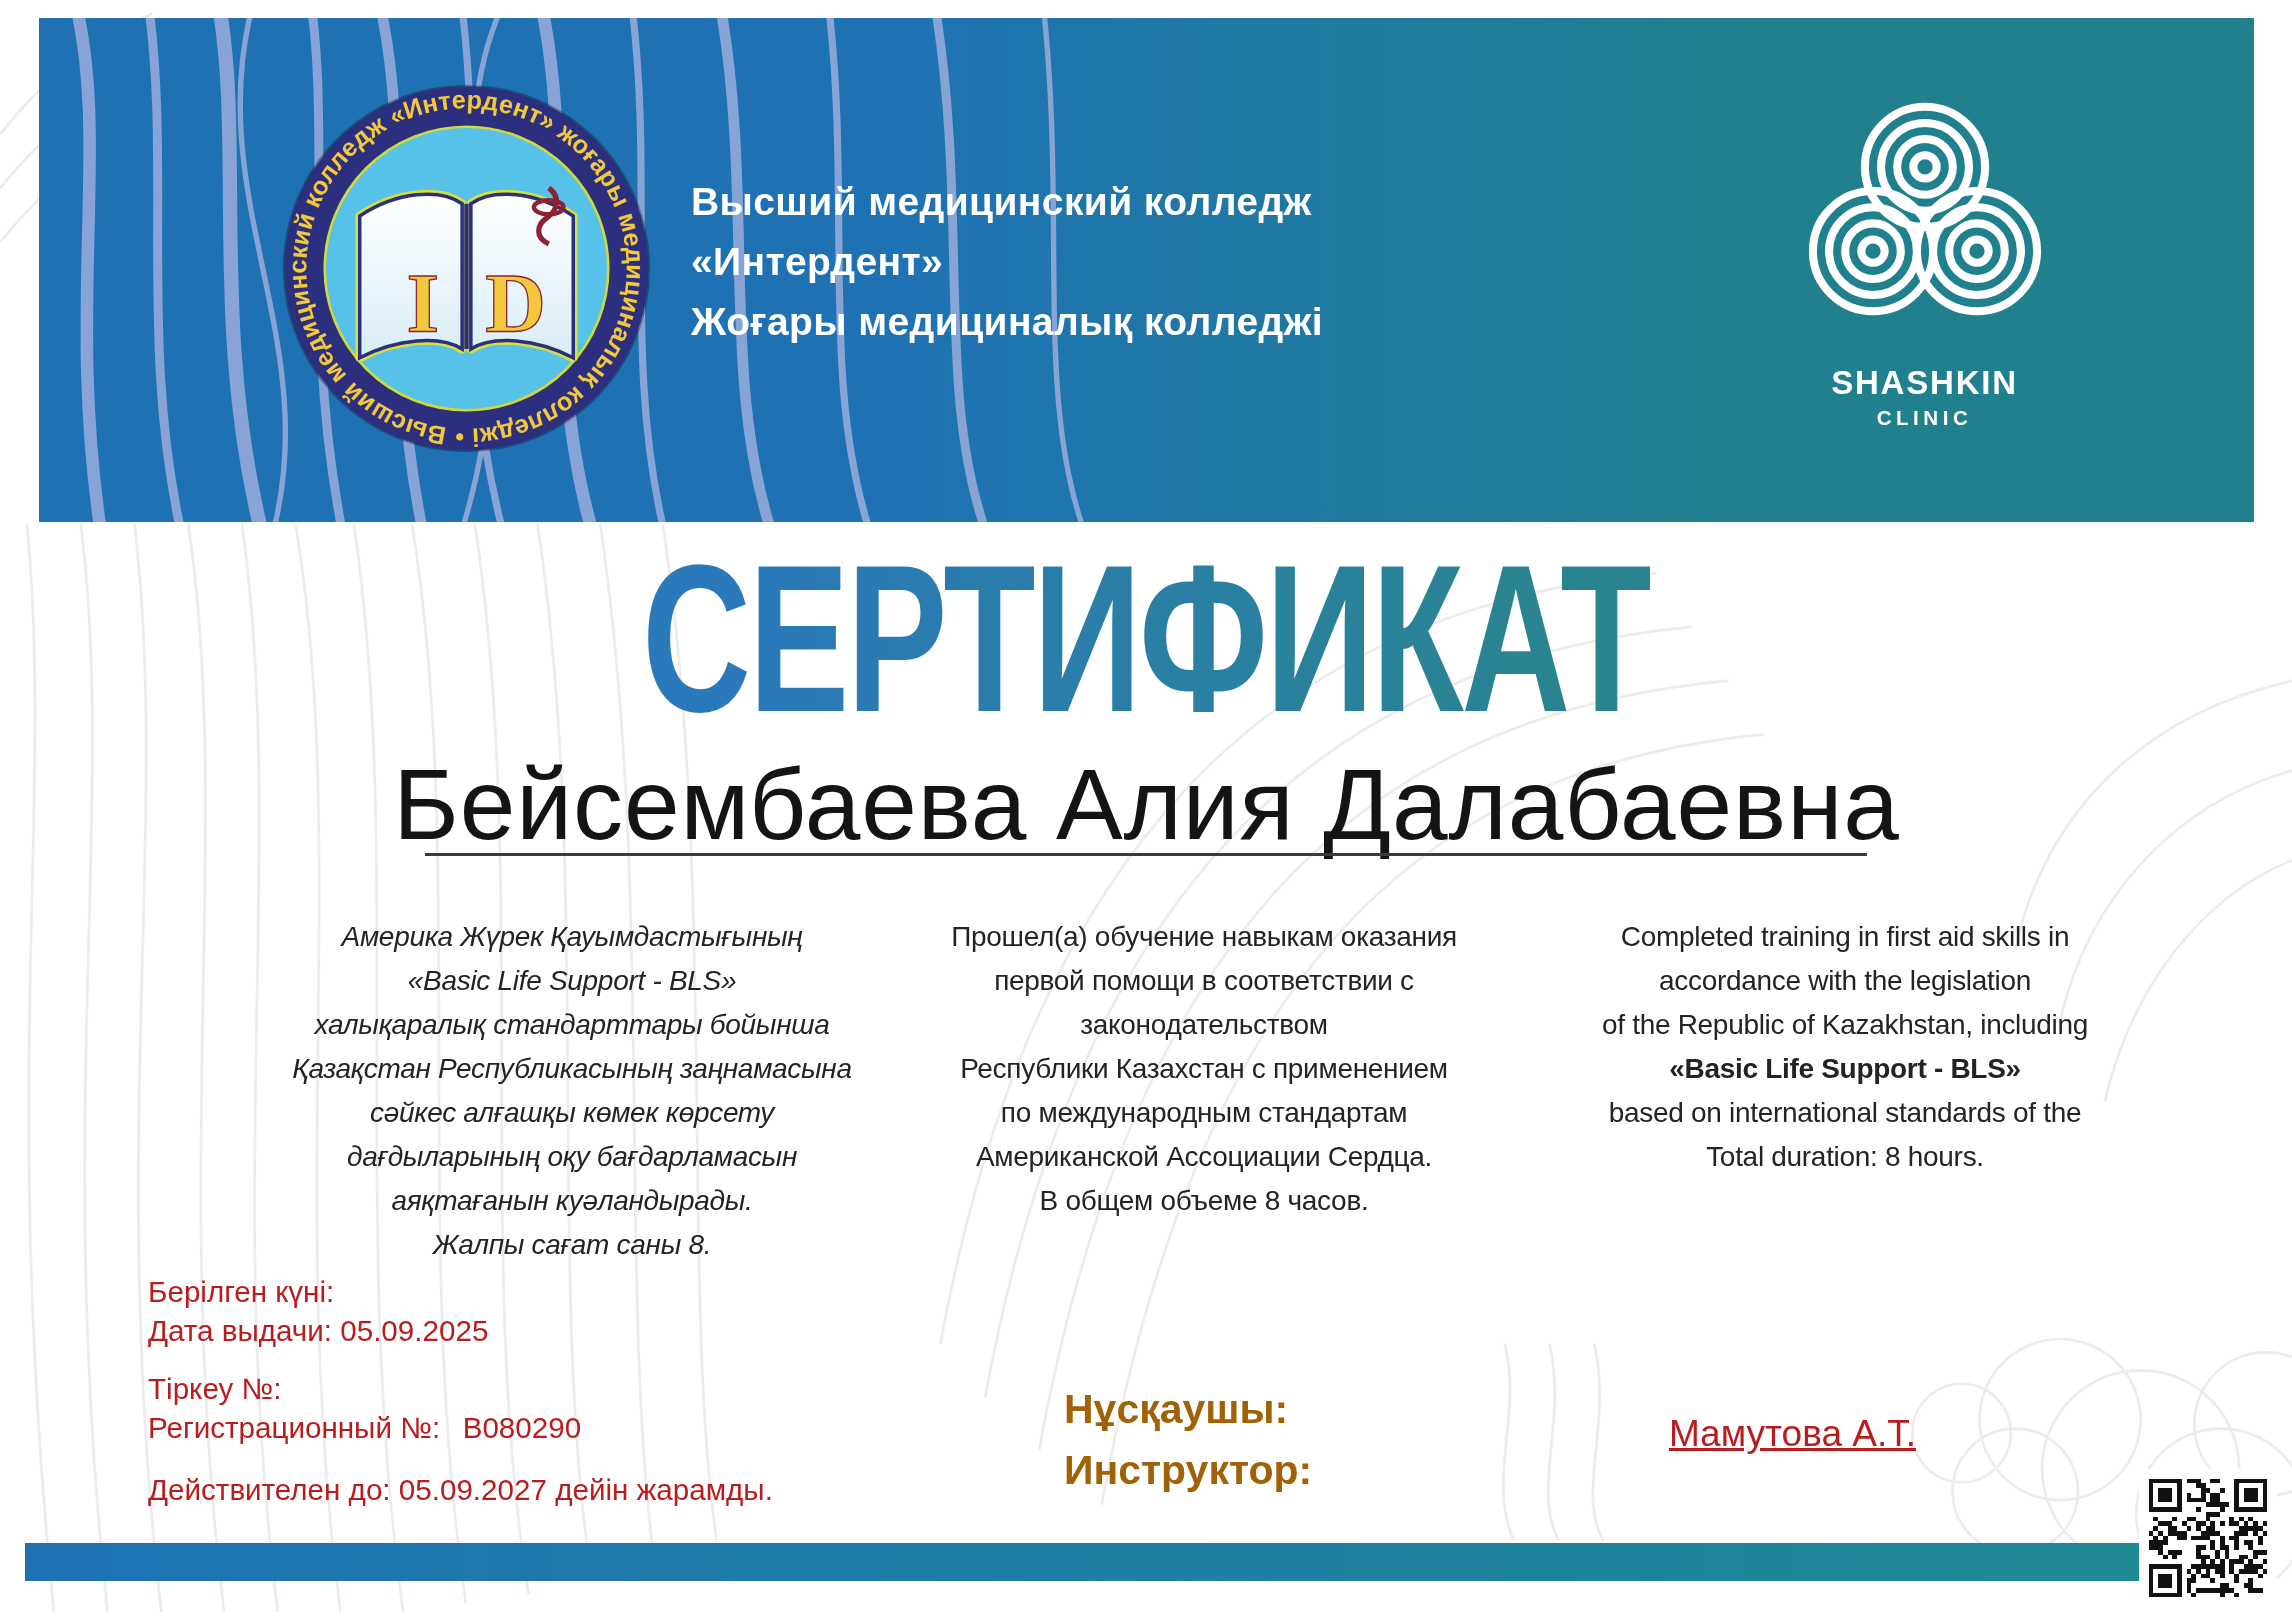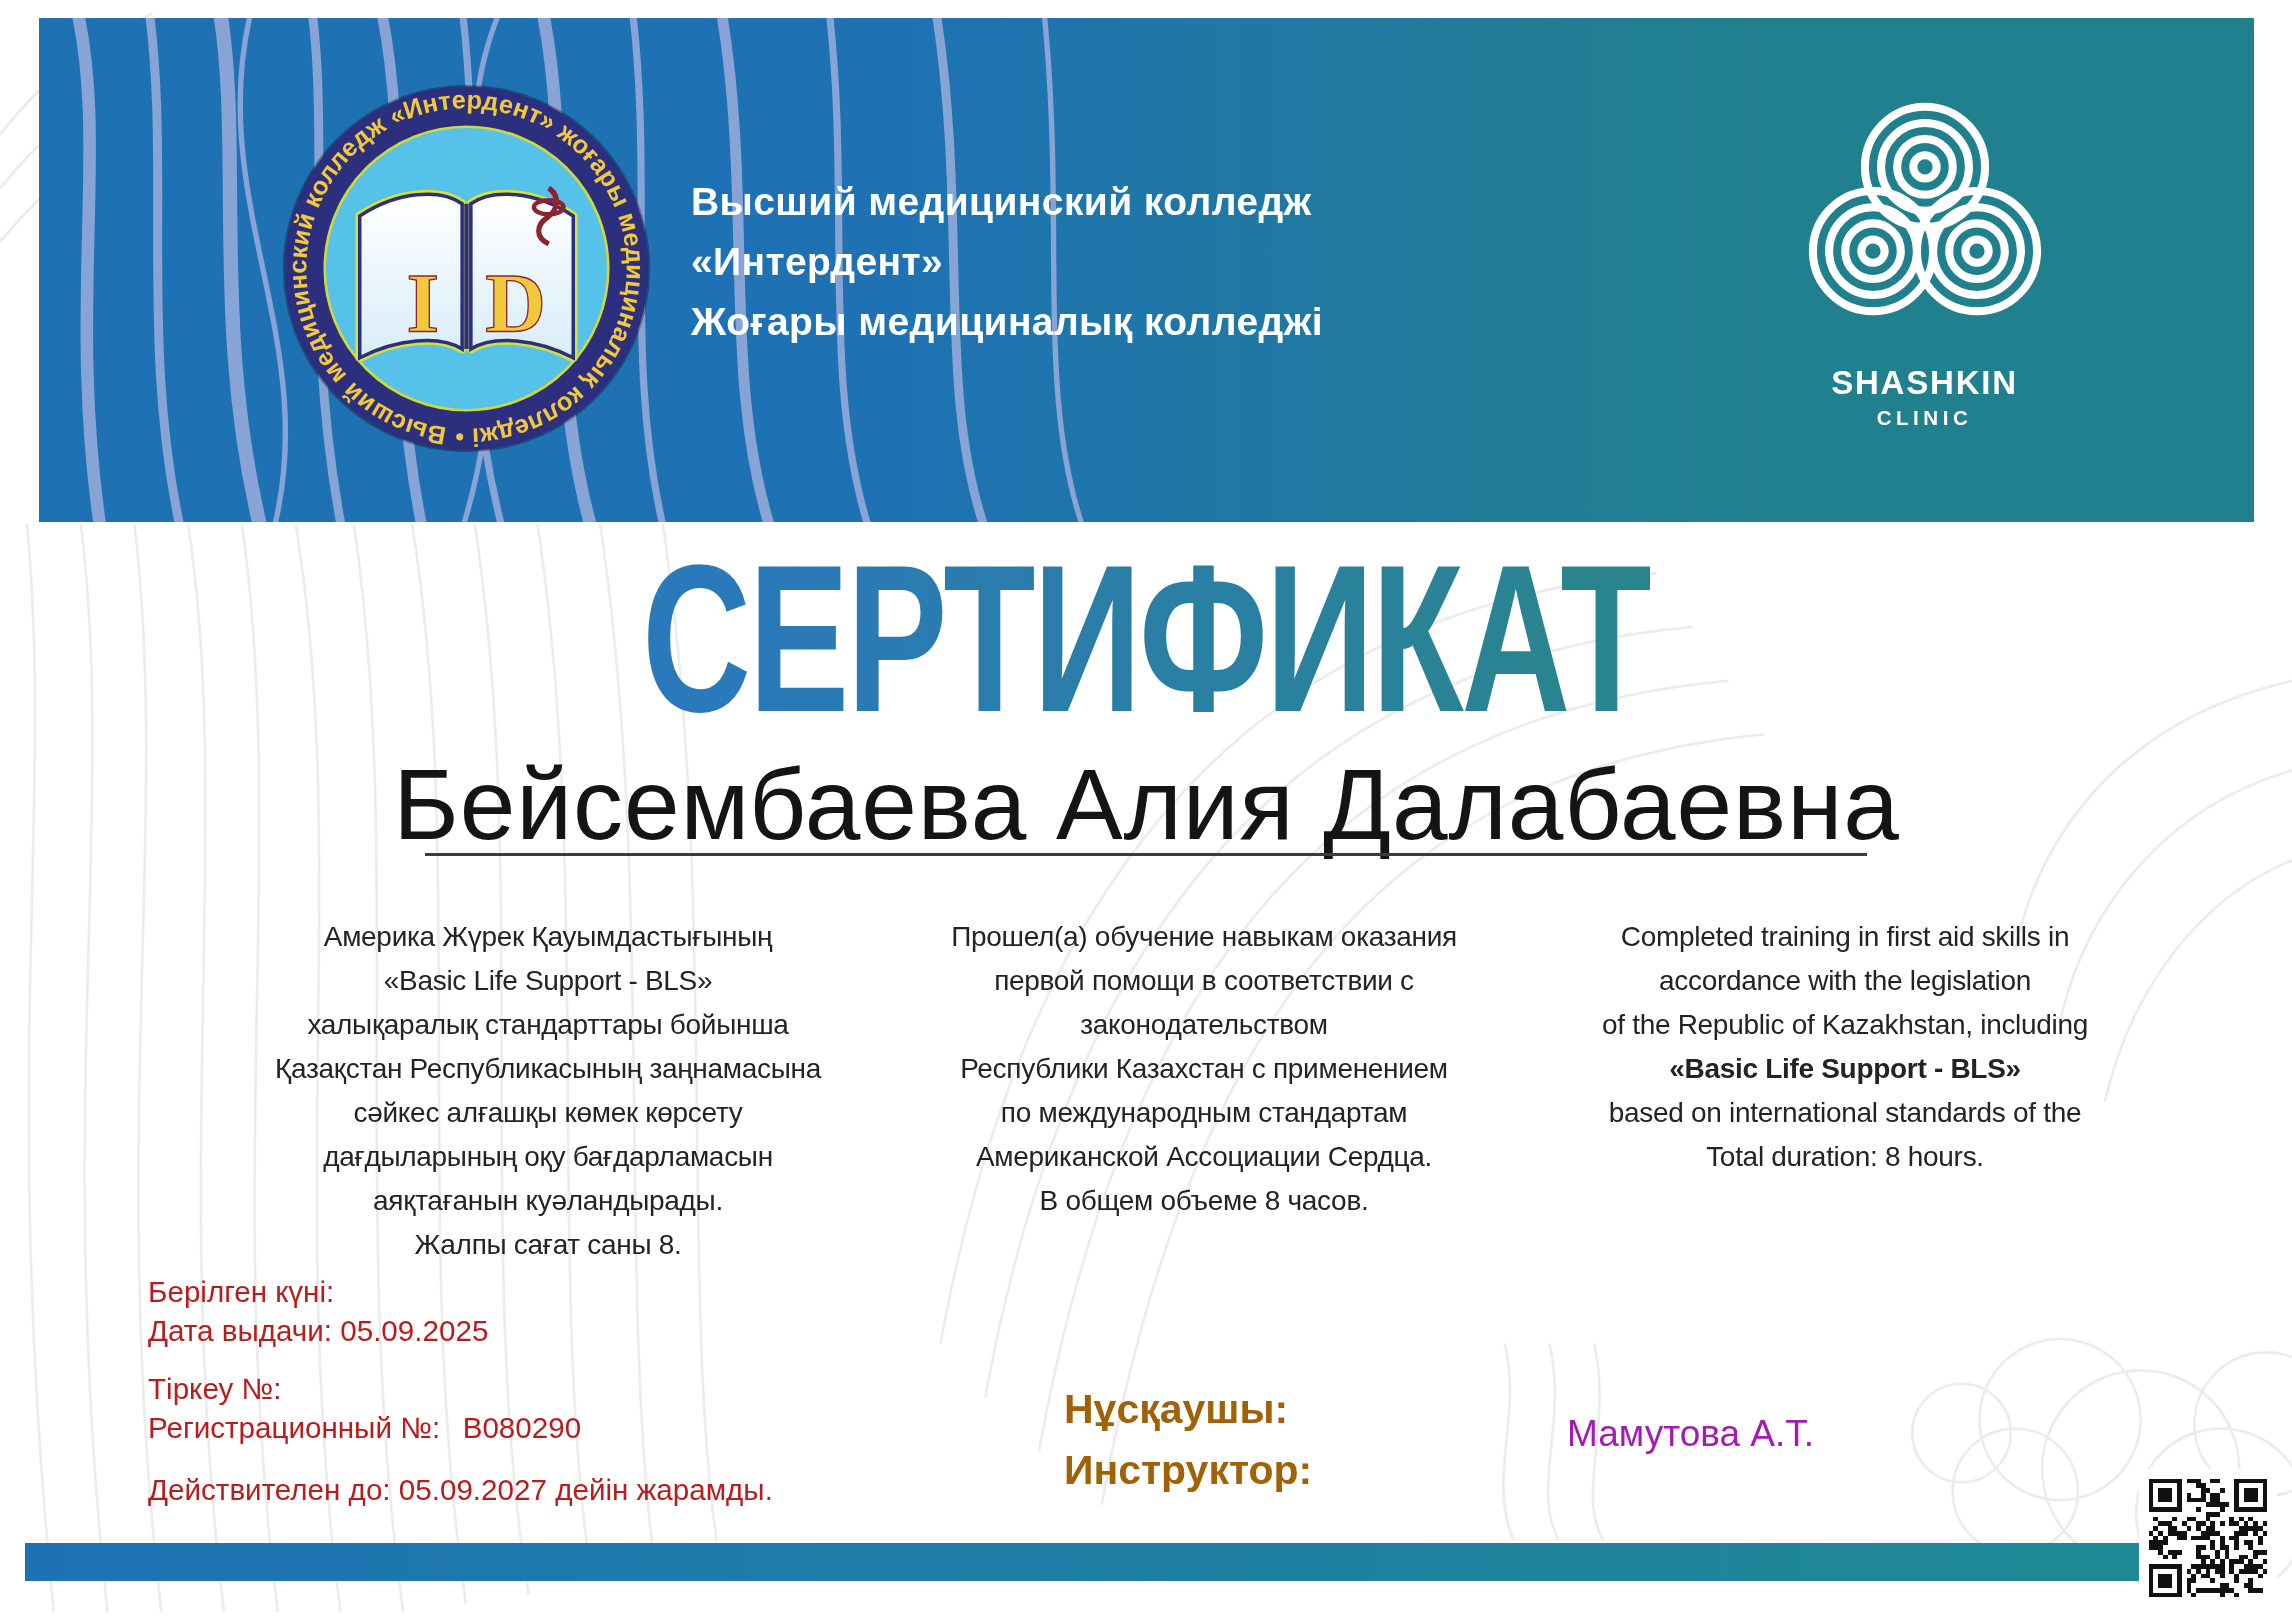--- a/index.html
+++ b/index.html
@@ -38,34 +38,34 @@
 
   
   .name{position:absolute;left:0;top:754px;width:100%;text-align:center;font-size:100px;line-height:1;
         color:#141414;letter-spacing:0.9px;z-index:2;}
   .name-underline{position:absolute;left:425px;top:853px;width:1442px;height:0;
                   border-top:3.6px solid #3b3b3b;z-index:2;}
 
   
   .col{position:absolute;top:915px;width:716px;text-align:center;font-size:28px;line-height:44px;
        letter-spacing:-0.3px;color:#232323;z-index:2;}
-  .col-kk{left:190px;} .col-ru{left:846px;} .col-en{left:1487px;}
+  .col-kk{left:214px;font-style:italic;} .col-ru{left:846px;} .col-en{left:1487px;}
   .b{font-weight:700;}
 
   
   .issue{position:absolute;left:148px;top:1272px;font-size:29.6px;line-height:39px;color:#b91c1c;z-index:2;}
   .issue .grp{margin-bottom:19px;}
   .issue .grp2{margin-bottom:23px;}
   .reg-number{margin-left:14.3px;}
 
   
   .instructor-labels{position:absolute;left:1064px;top:1379px;font-size:41px;font-weight:700;
                      line-height:61px;color:#a16207;z-index:2;}
-  .instructor-name{position:absolute;left:1567px;top:1413px;width:349px;text-align:left;
-                   font-size:37px;color:#a21caf;z-index:2;}
+  .instructor-name{position:absolute;left:1567px;top:1413px;width:349px;text-align:right;
+                   font-size:37px;color:#b91c1c;z-index:2;text-decoration:underline;}
 
   
   .stripe{position:absolute;left:25px;top:1543px;width:2115px;height:38px;z-index:2;
           background:linear-gradient(90deg,var(--stripe-blue) 0%,var(--stripe-teal) 100%);}
   .qr{position:absolute;left:2139px;top:1469px;width:138px;height:138px;background:#fff;z-index:3;}
   .qr svg{width:100%;height:100%;display:block;}
 </style>
 </head>
 <body>
 

